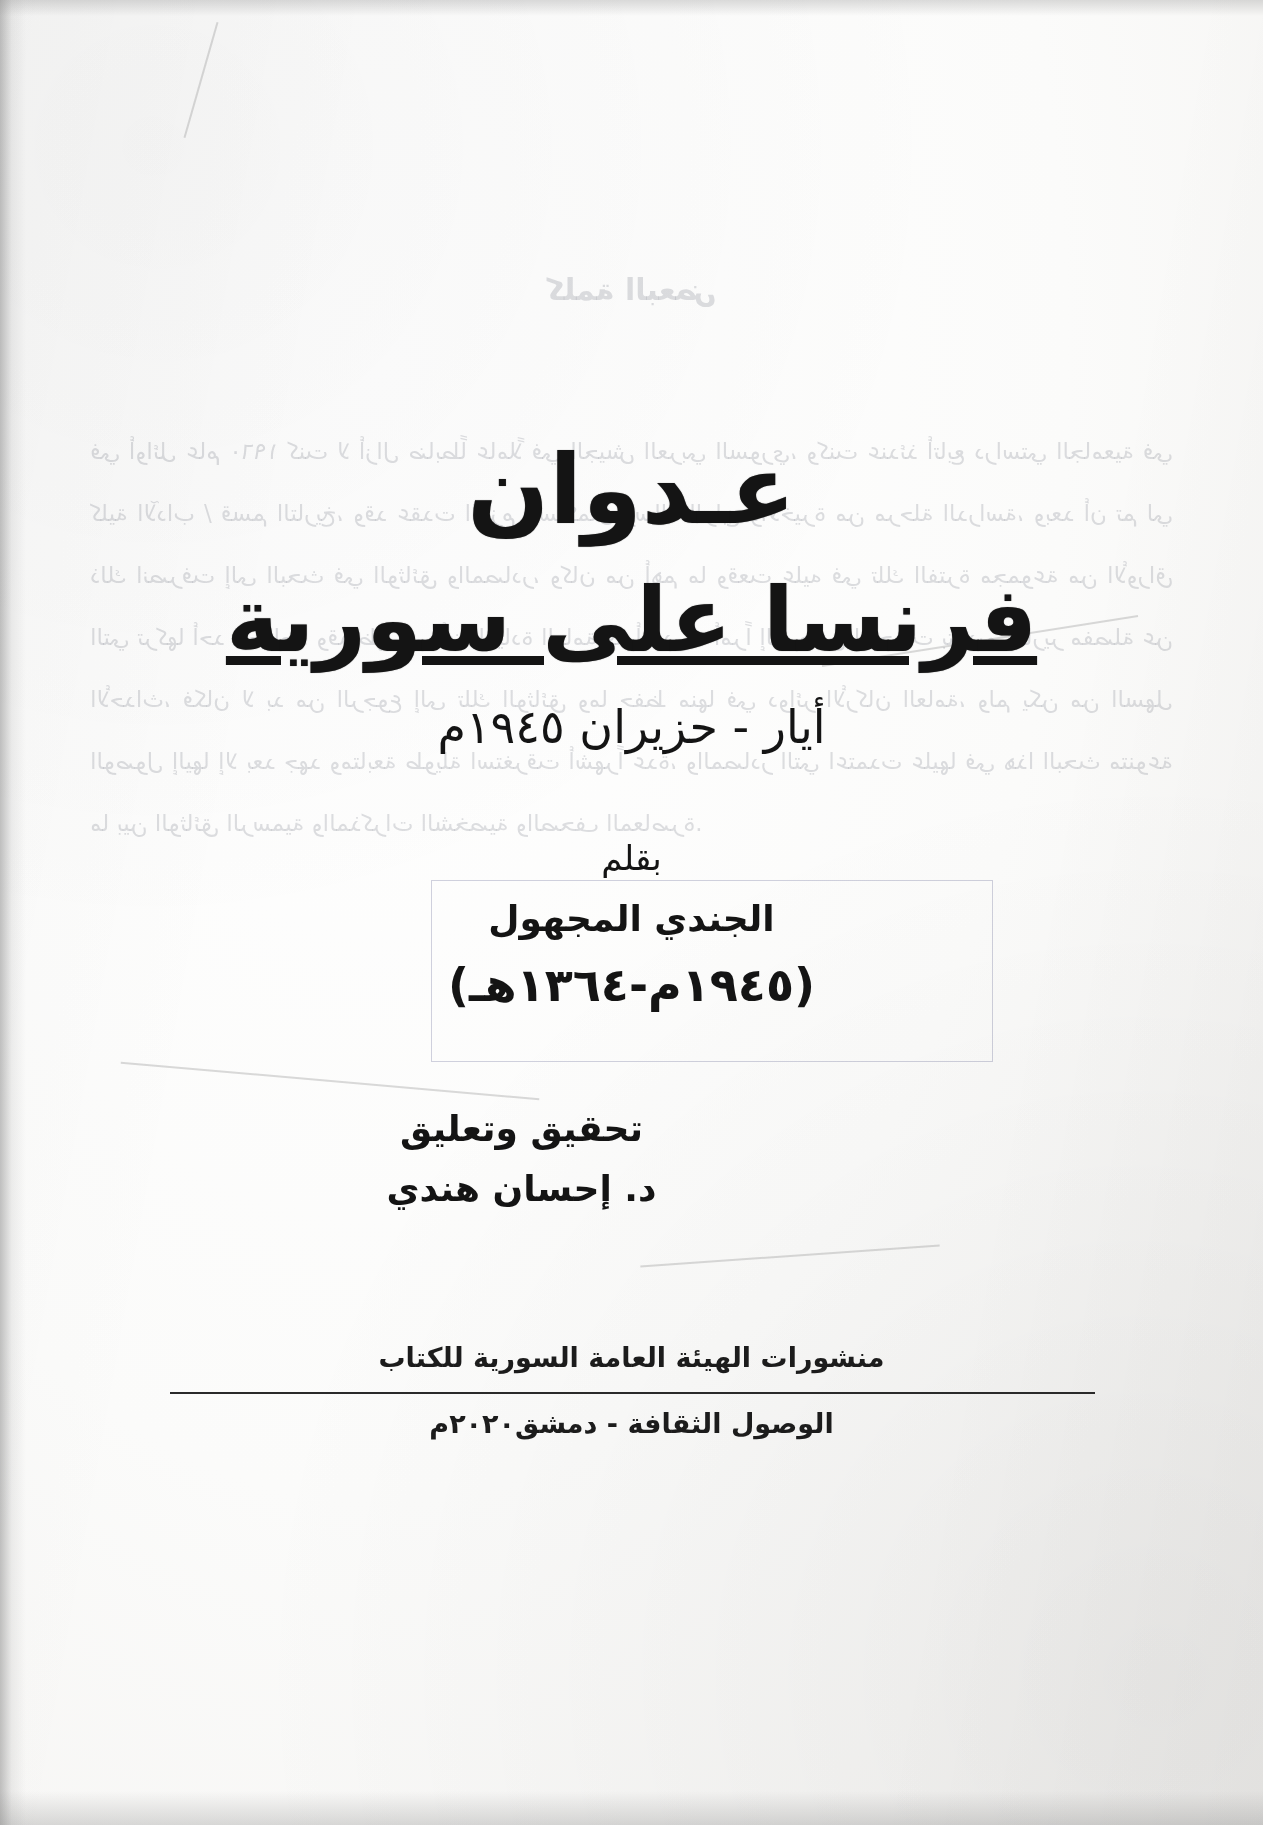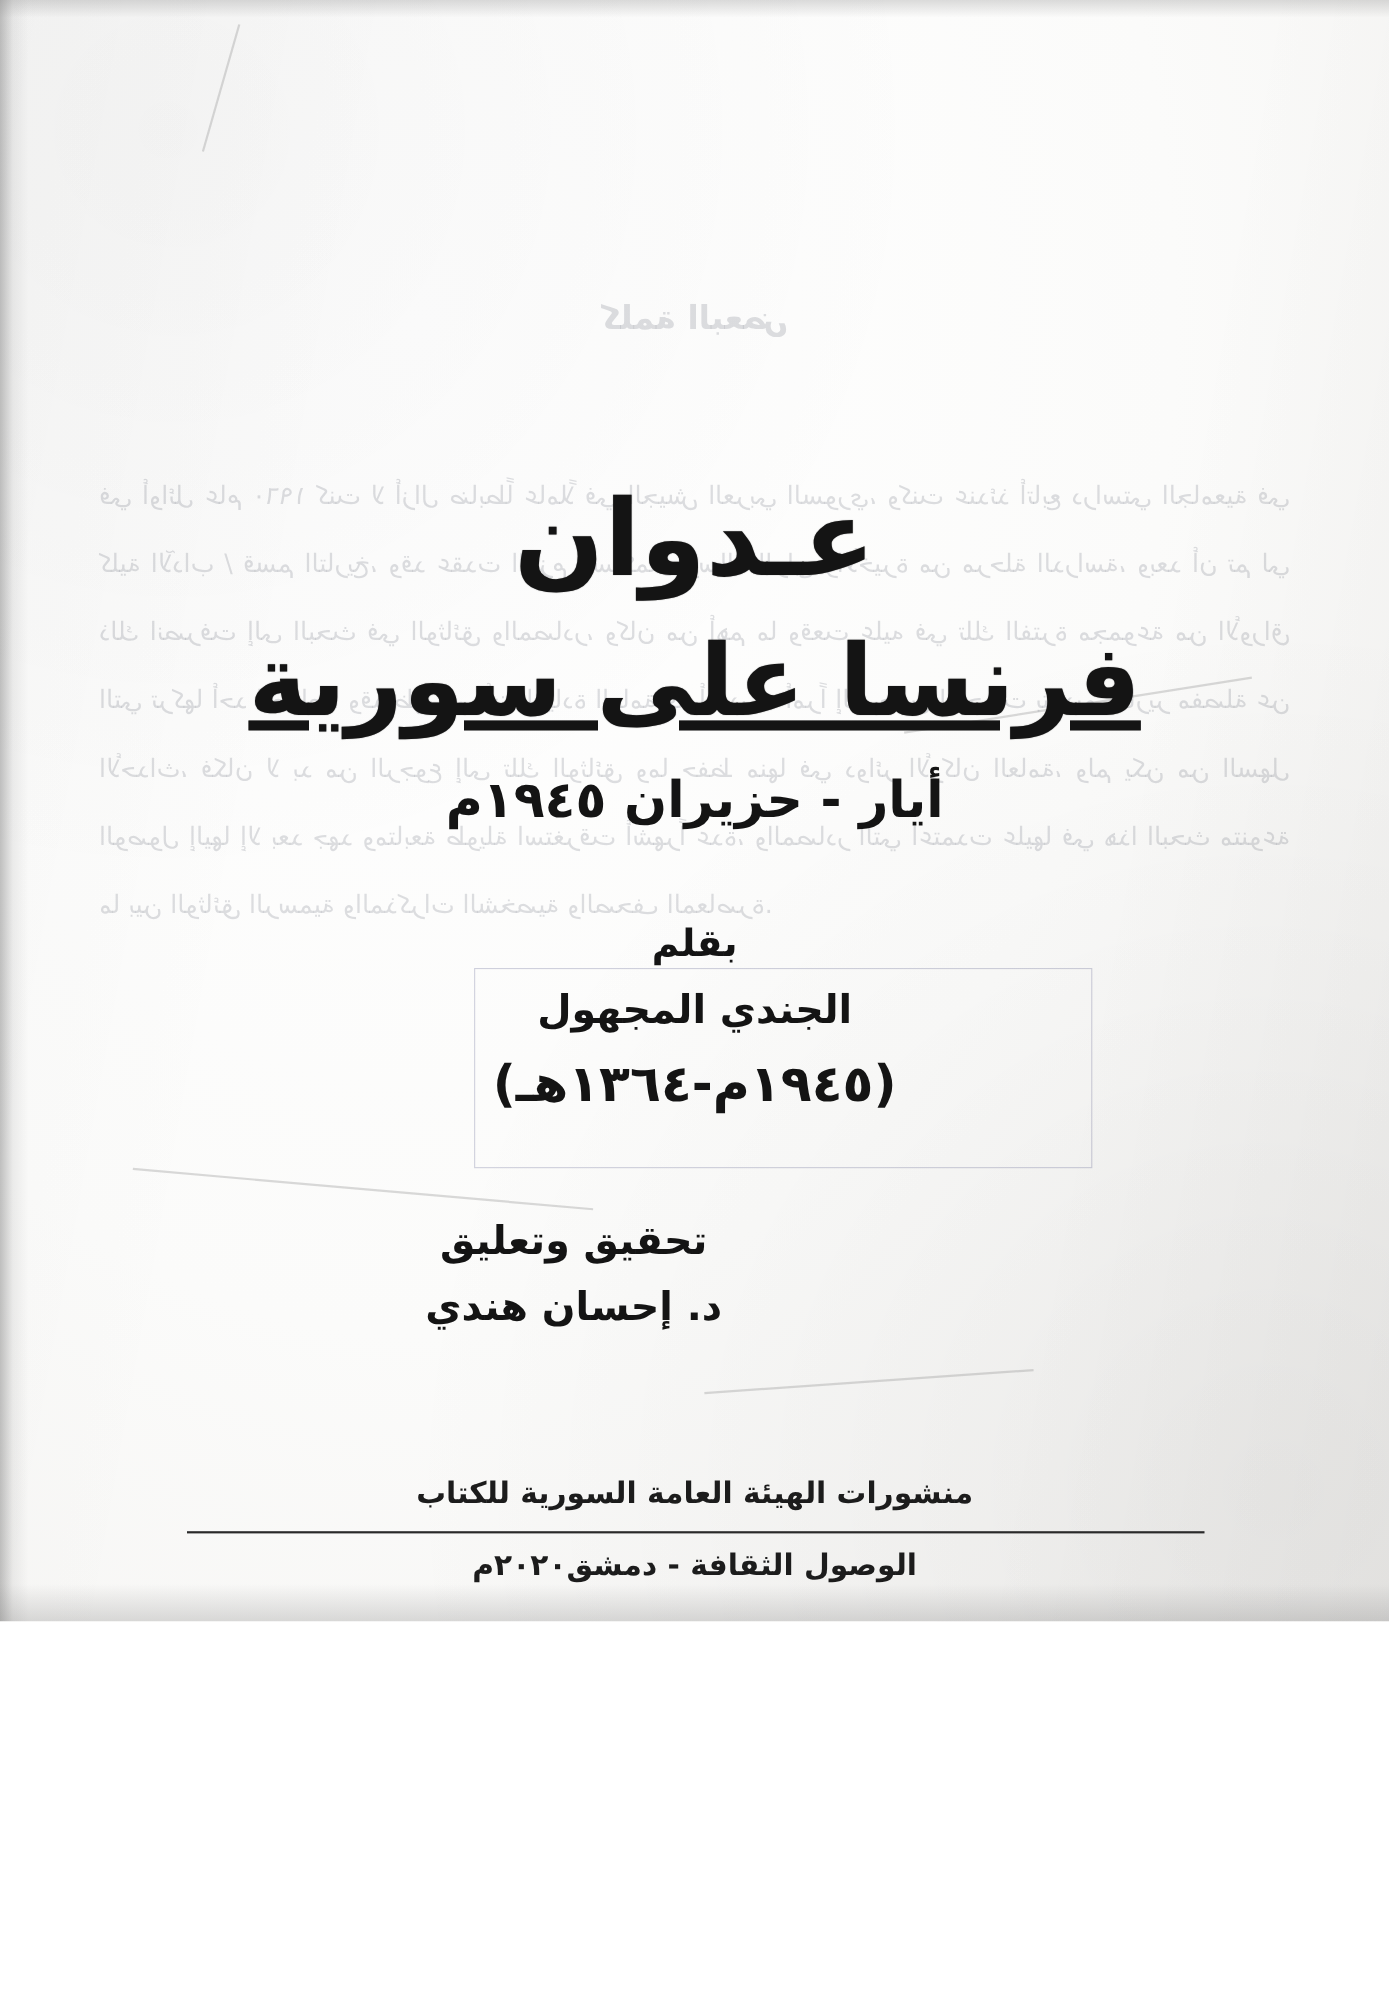--- a/index.html
+++ b/index.html
@@ -11,21 +11,21 @@
     width: 1263px;
     height: 1825px;
     overflow: hidden;
     font-family: "DejaVu Sans", "Liberation Sans", sans-serif;
   }
 
   
   .scan {
     position: relative;
     width: 1263px;
-    height: 1474px;
+    height: 1825px;
     background:
       radial-gradient(ellipse at 30% 20%, #ffffff 0%, #fbfbfa 55%, #f3f2f0 100%);
     overflow: hidden;
   }
   
   .grain {
     position: absolute;
     inset: 0;
     background:
       radial-gradient(circle at 12% 8%, rgba(0,0,0,0.035) 0%, rgba(0,0,0,0) 40%),
@@ -120,28 +120,28 @@
     font-size: 90px;
     font-weight: bold;
     line-height: 1.1;
     text-shadow: 0 0 1px rgba(0,0,0,0.5);
     text-decoration: underline;
   }
   .subtitle {
     position: absolute;
     top: 700px; left: 0; right: 0;
     font-size: 46px;
-    font-weight: bold;
+    font-weight: normal;
     letter-spacing: 0px;
   }
   .byline-label {
     position: absolute;
     top: 838px; left: 0; right: 0;
     font-size: 34px;
-    font-weight: bold;
+    font-weight: normal;
   }
   .byline-author {
     position: absolute;
     top: 898px; left: 0; right: 0;
     font-size: 36px;
     font-weight: bold;
   }
   .byline-dates {
     position: absolute;
     top: 958px; left: 0; right: 0;

